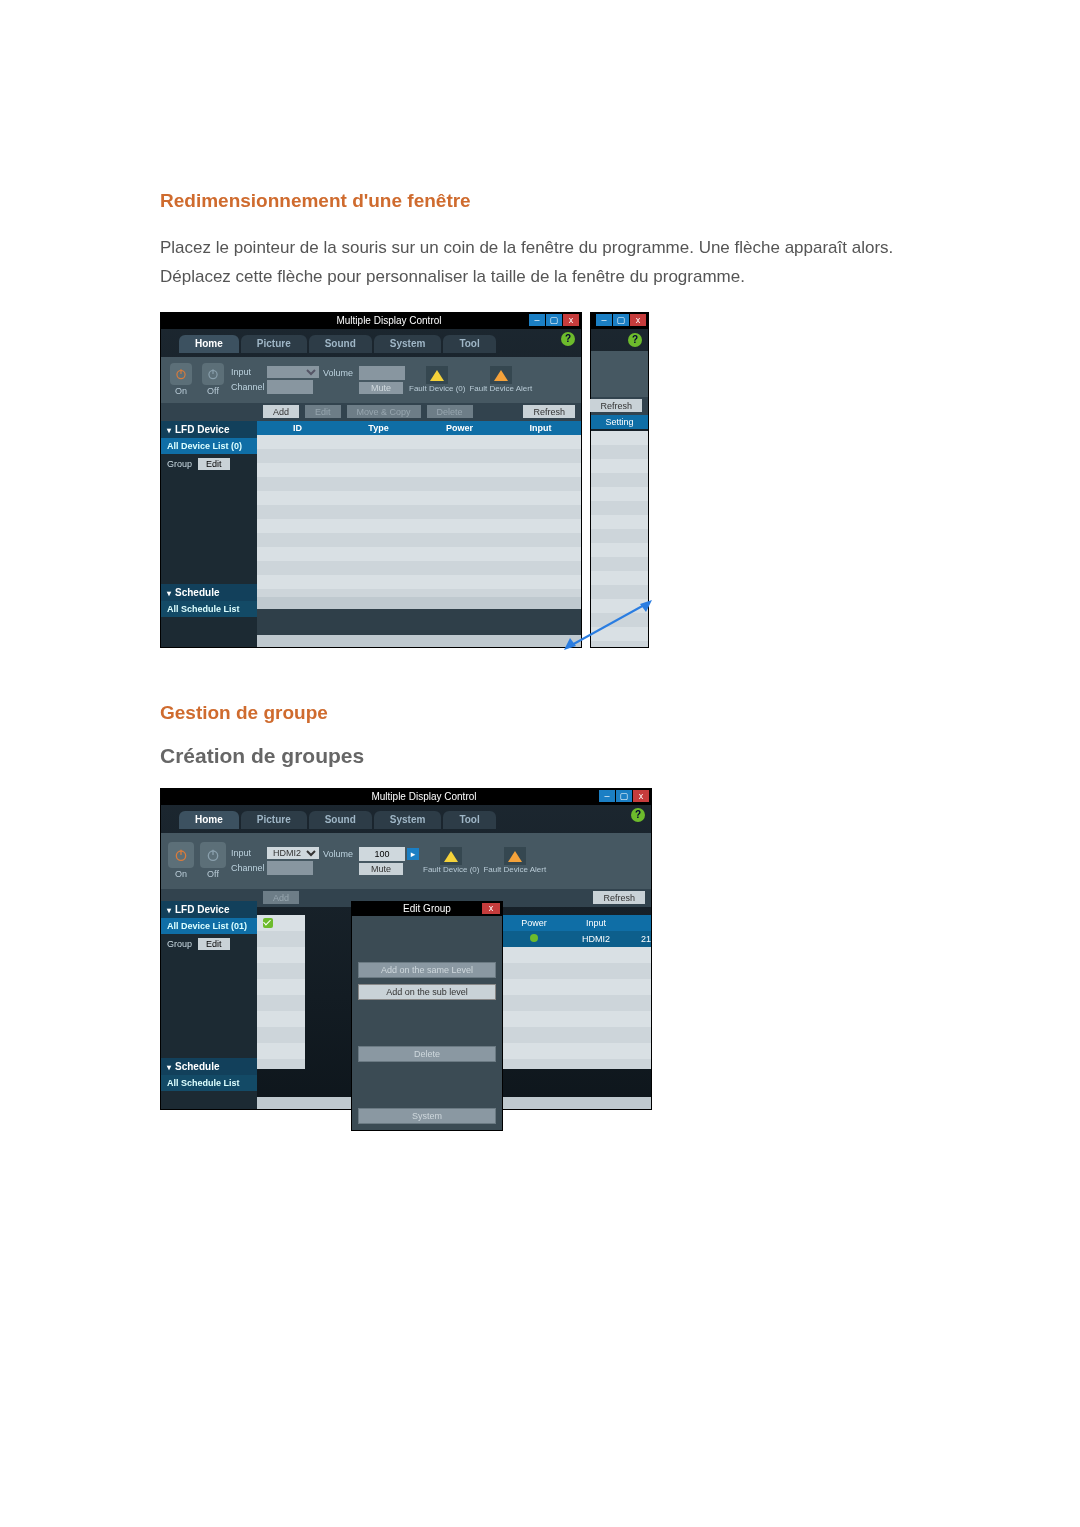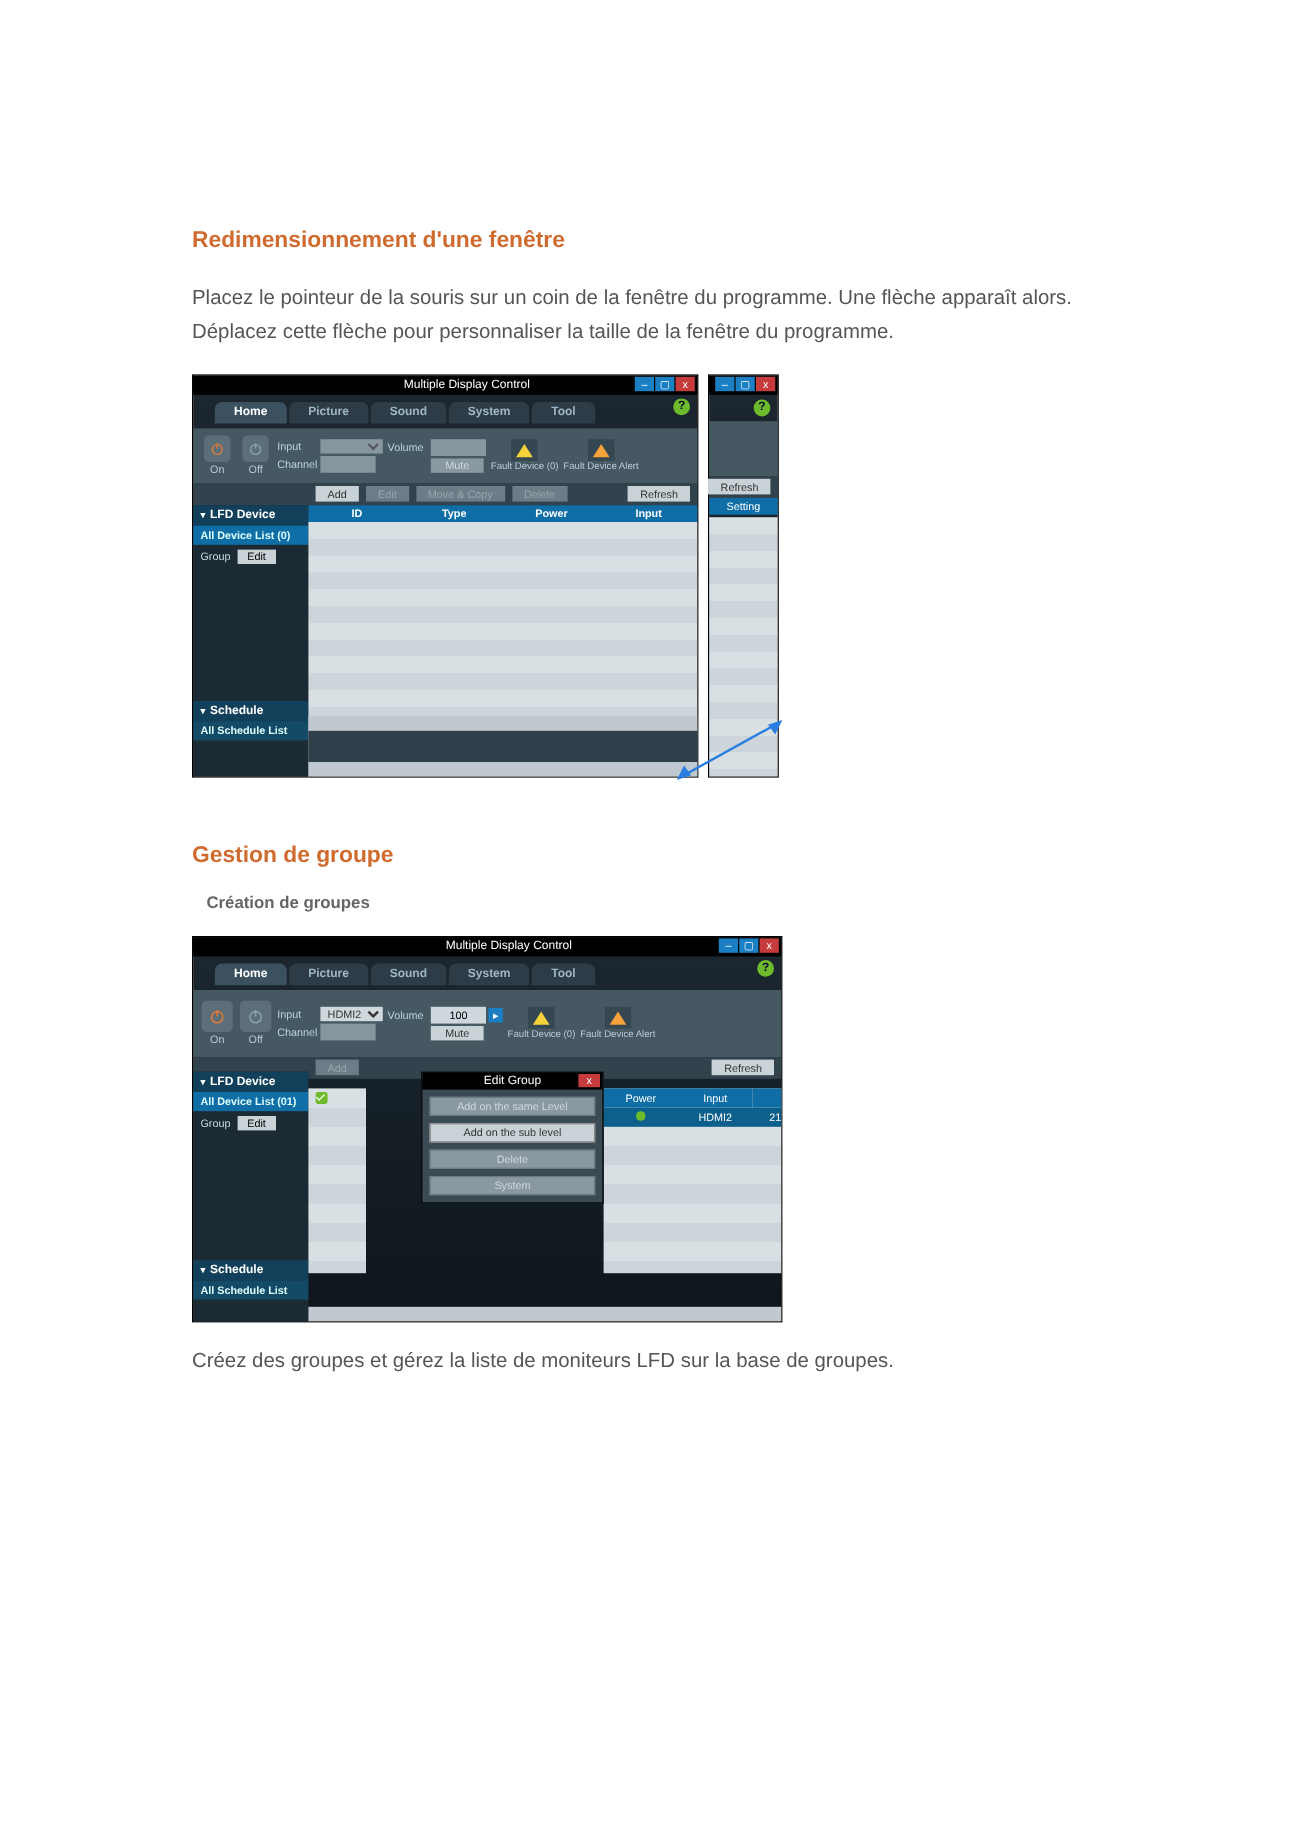--- a/index.html
+++ b/index.html
@@ -1,20 +1,20 @@
 <!DOCTYPE html>
 <html><head>
 <meta charset="utf-8">
 <style>
   body { margin:0; padding:0; background:#fff; font-family:Arial,Helvetica,sans-serif; color:#333; }
   .page { width:1080px; margin:0 auto; padding:190px 160px 60px 160px; box-sizing:border-box; }
   h1 { color:#2a7de1; font-weight:bold; font-size:24px; margin:0 0 40px 0; }
   h2 { color:#cf6b2e; font-weight:bold; font-size:19px; margin:0 0 22px 0; }
   h3 { color:#cf6b2e; font-weight:bold; font-size:19px; margin:50px 0 20px 0; }
-  h4 { color:#666; font-weight:bold; font-size:14px; margin:0 0 20px 12px; }
+  h4 { color:#666; font-weight:bold; font-size:21px; margin:0 0 20px 0; }
   p.body  { color:#555; font-size:17px; line-height:1.7; margin:0 0 20px 0; }
   .note-row{ display:flex; align-items:flex-start; gap:24px; margin-top:10px;}
   .note-icon{ width:32px;height:32px;border:1px solid #999;border-radius:4px;display:flex;align-items:center;justify-content:center;flex:0 0 32px;}
   .note-icon svg{width:20px;height:20px;stroke:#888;fill:none;stroke-width:2;}
 
   
   .shots{ position:relative; height:340px; margin-bottom:0px;}
   .appwin { position:absolute; background:linear-gradient(#1c2730,#0e161c); border:1px solid #000;}
   .titlebar{ background:#000; color:#fff; font-size:10px; text-align:center; position:relative; height:16px; line-height:16px;padding-left:36px;}
   .winbtns{ position:absolute; right:2px; top:1px; display:flex; gap:1px;}
@@ -56,21 +56,21 @@
 
   
   .appwin2{ width:490px; margin-top:20px; background:linear-gradient(#1c2730,#0e161c); border:1px solid #000; position:relative;}
   .appwin2 .ribbon{ height:56px;}
   .appwin2 .pwrBtn .circ{ width:26px;height:26px;}
   .popup{ position:absolute; width:150px; background:#3b4b54; border:1px solid #000;}
   .popup .pt{ background:#000;color:#fff;font-size:10px;text-align:center;position:relative;height:14px;line-height:14px;}
   .popup .pt .px{ position:absolute;right:2px;top:1px;width:18px;height:11px;background:#c63c3c;color:#fff;font-size:9px;display:flex;align-items:center;justify-content:center;cursor:pointer;}
   .popup .pbody{ padding:6px; display:flex;flex-direction:column;gap:6px;}
   .popup .pbtn{ height:16px;font-size:9px;background:#c9d2d7;border:1px solid #888;color:#333;cursor:pointer;}
-  .popup .pbtn.dim{ background:#8a98a2;color:#cfd8dd;border-color:#6b7a83;cursor:default;}
+  .popup .pbtn.dim{ background:#8a98a2;color:#cfd8dd;border-color:#6b7a83;cursor:default;margin-top:40px;}
   .gridleft{ position:absolute;left:96px;top:126px;width:48px;bottom:40px;background:repeating-linear-gradient(#d9e0e4 0 16px,#cdd5da 16px 32px);}
   .chk{ width:10px;height:10px;background:#6dbb2c;margin:3px 0 0 6px;border-radius:2px;position:relative;}
   .chk::after{content:"";position:absolute;left:2px;top:0px;width:3px;height:6px;border-right:1px solid #fff;border-bottom:1px solid #fff;transform:rotate(45deg);}
   .gridright{ position:absolute;right:0;top:126px;width:148px;bottom:40px;background:repeating-linear-gradient(#d9e0e4 0 16px,#cdd5da 16px 32px);}
   .gridright .rh{ display:flex;height:16px;font-size:9px;color:#fff;}
   .gridright .rh>div{ flex:1;text-align:center;line-height:16px;background:#0f6ea6;}
   .gridright .rrow{ display:flex;height:16px;font-size:9px;}
   .gridright .rrow>div{ flex:1;text-align:center;line-height:16px;}
   .dot{ width:8px;height:8px;border-radius:50%;background:#6dbb2c;display:inline-block;}
   .scrollbar{ position:absolute;left:96px;right:0;bottom:0;height:12px;background:#bfc9cf;}
@@ -334,16 +334,15 @@
       </div>
       <div class="pbody">
         <button class="pbtn dim">Add on the same Level</button>
         <button class="pbtn">Add on the sub level</button>
         <button class="pbtn dim">Delete</button>
         <button class="pbtn dim">System</button>
       </div>
     </div>
   </div>
 
-  <p class="body" style="margin-top:18px;">Créez des groupes et gérez la liste de moniteurs LFD sur la base de groupes.</p>
 
 
 </div>
 
 </body></html>

